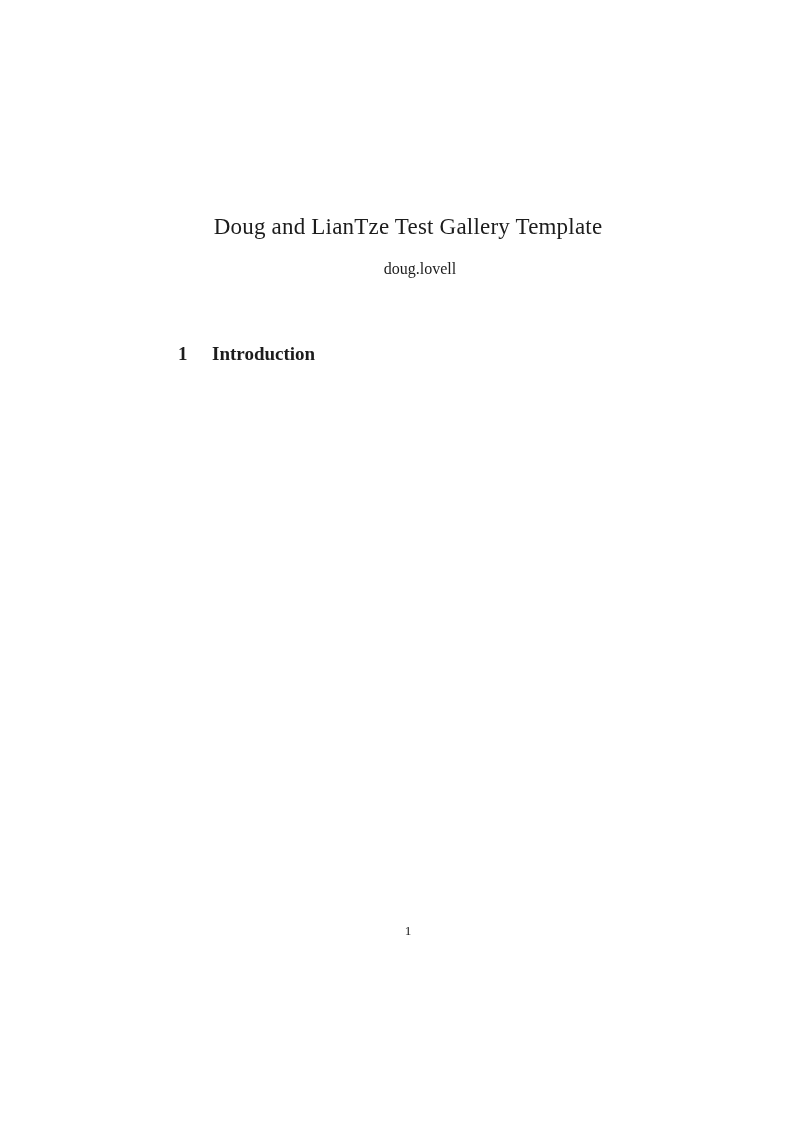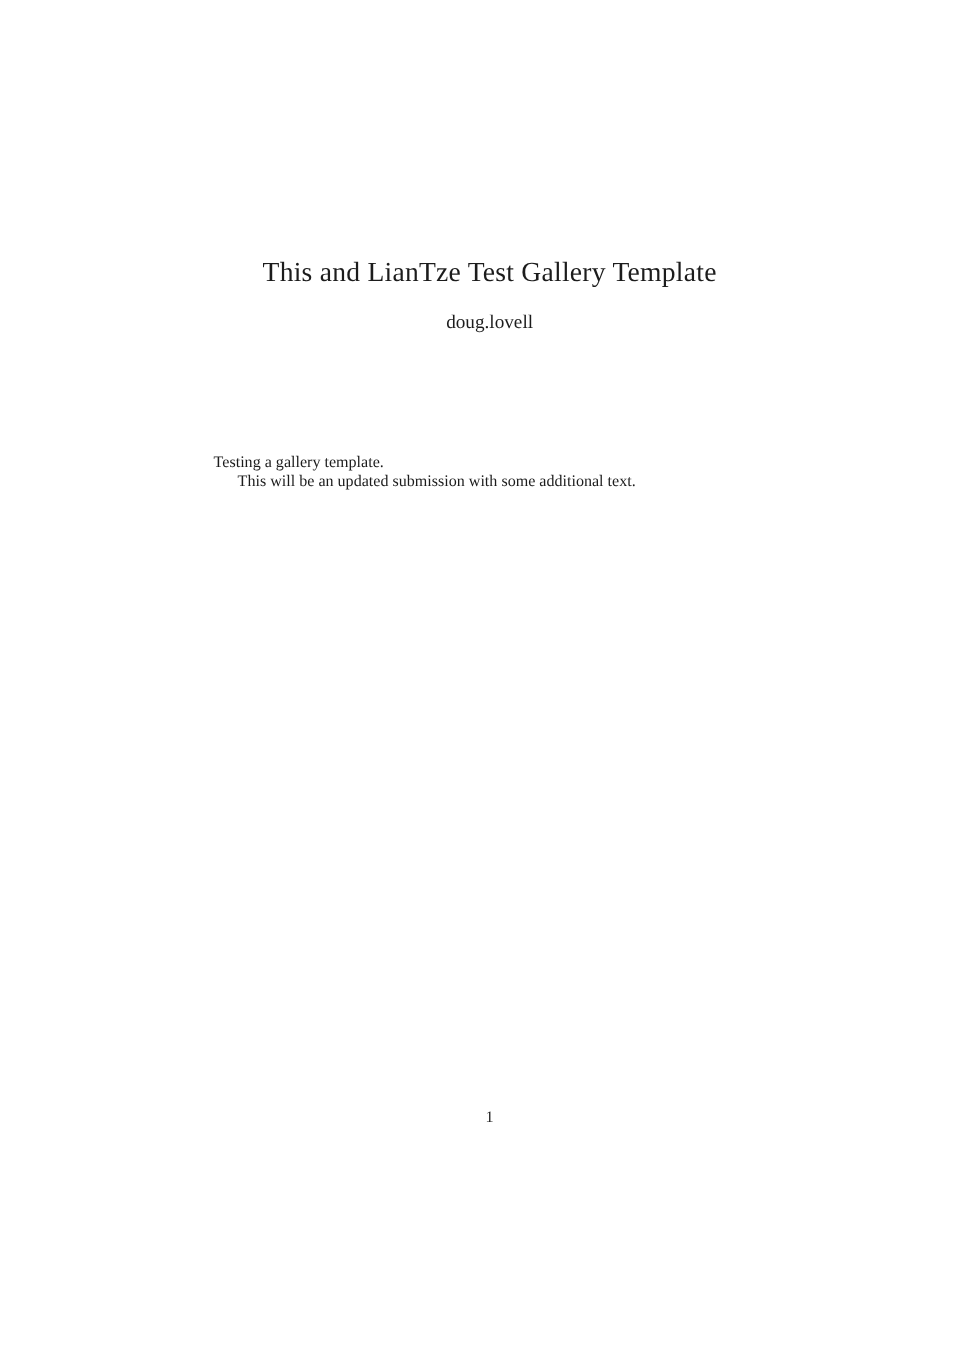--- a/index.html
+++ b/index.html
@@ -24,21 +24,21 @@
     margin: 0;
     font-size: 23px;
     font-weight: normal;
     line-height: 1.15;
     text-align: center;
     letter-spacing: 0.2px;
   }
   .doc-author {
     position: absolute;
     top: 259px;
-    left: 178px;
+    left: 190px;
     width: 460px;
     font-size: 16px;
     line-height: 1.2;
     text-align: center;
   }
   .doc-date {
     position: absolute;
     top: 290px;
     left: 178px;
     width: 460px;
@@ -81,26 +81,25 @@
     width: 460px;
     font-size: 13.4px;
     text-align: center;
   }
 </style>
 </head>
 <body>
 
 <div class="page">
 
-  <h1 class="doc-title">This and LianTze Test Gallery Template</h1>
+  <h1 class="doc-title">Doug and LianTze Test Gallery Template</h1>
 
   <div class="doc-author">doug.lovell</div>
 
 
+  <h2 class="section-heading">
+    <span class="section-number">1</span><span>Introduction</span>
+  </h2>
 
-  <div class="body-text">
-    <p>Testing a gallery template.</p>
-    <p class="indented">This will be an updated submission with some additional text.</p>
-  </div>
 
   <div class="page-number">1</div>
 
 </div>
 
 </body></html>

